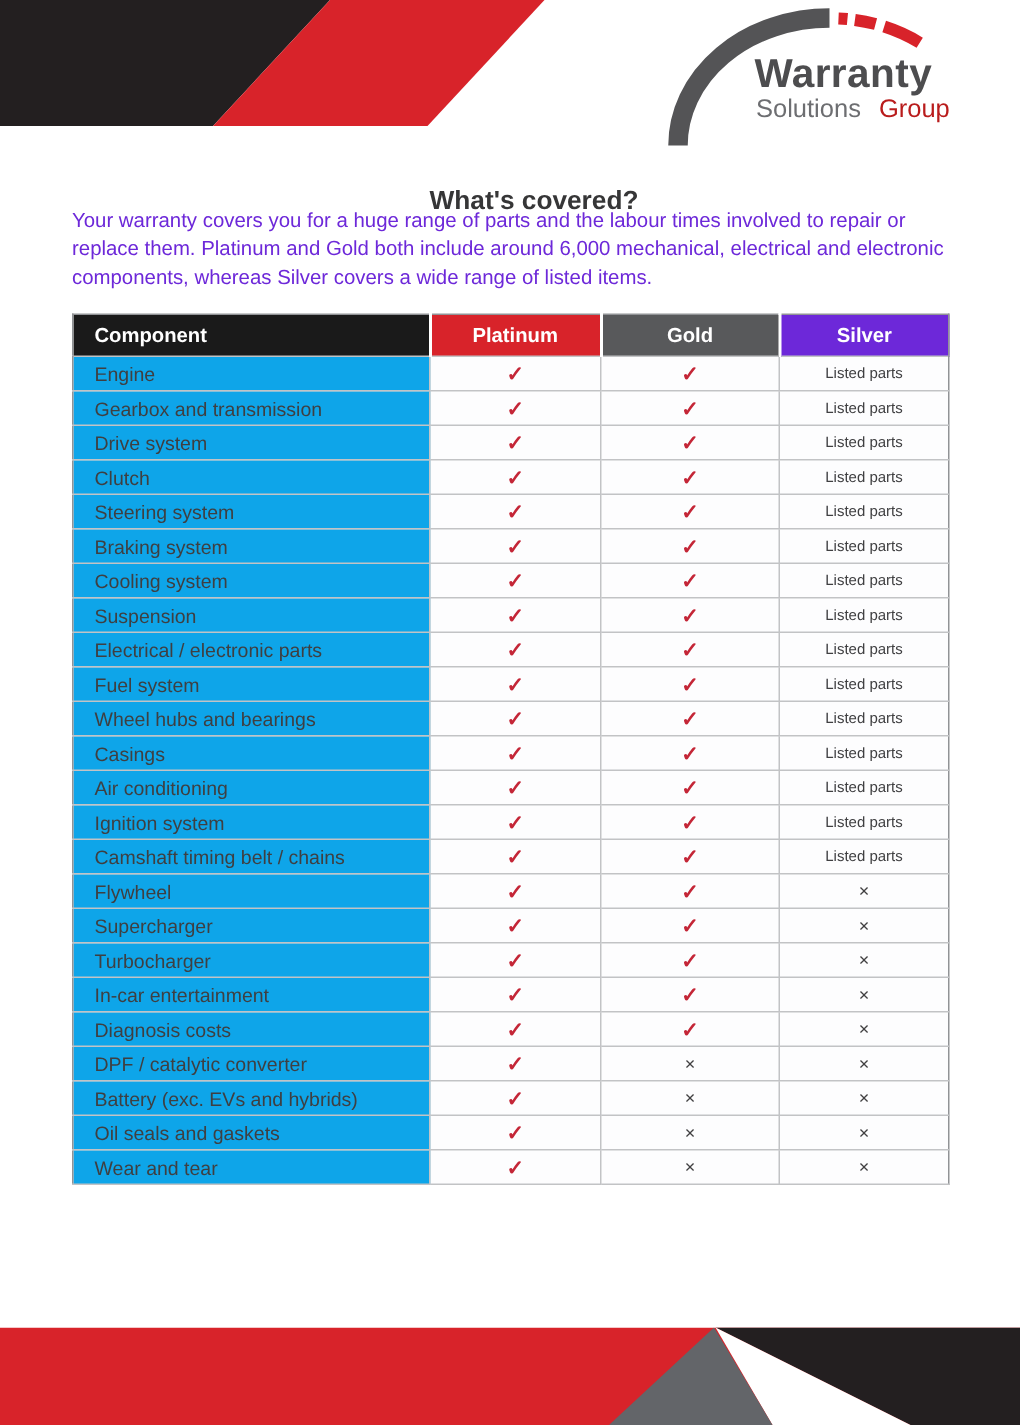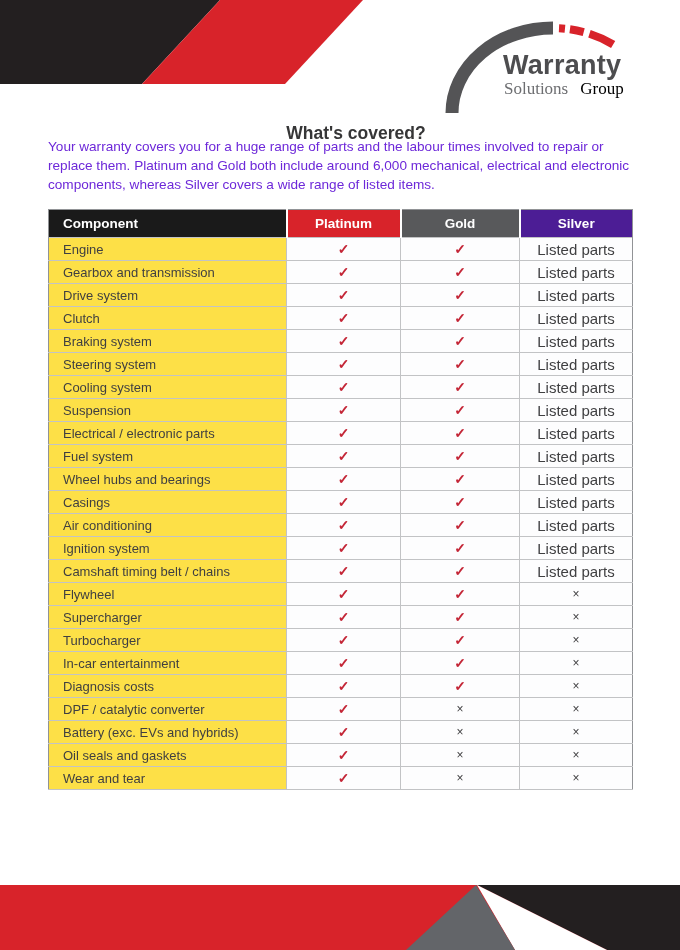--- a/index.html
+++ b/index.html
@@ -2,31 +2,31 @@
 <html><head>
 <meta charset="utf-8">
 <style>
   html,body{margin:0;padding:0;background:#ffffff;}
   .page{
     position:relative;width:680px;height:950px;overflow:hidden;
     background:#ffffff;font-family:"Liberation Sans",sans-serif;
   }
   
   .header-svg{position:absolute;left:0;top:0;}
-  .logo{position:absolute;left:440px;top:16px;width:220px;height:100px;}
+  .logo{position:absolute;left:440px;top:0;width:220px;height:100px;}
   .logo-svg{position:absolute;left:0;top:0;}
   .logo-name{
     position:absolute;left:63px;top:36px;font-size:27px;font-weight:700;
     color:#4d4d4f;letter-spacing:.3px;line-height:1;
   }
   .logo-sub{
     position:absolute;left:64px;top:64px;font-size:17px;font-weight:400;
-    color:#6d6e71;line-height:1;display:flex;gap:1px;font-family:Liberation Serif, serif;
-  }
-  .logo-sub .grp{color:#000000;margin-left:11px;}
+    color:#6d6e71;line-height:1;display:flex;gap:12px;
+  }
+  .logo-sub .grp{color:#b91c1c;}
   
   .doc-title{
     position:absolute;left:0;top:107px;width:680px;text-align:center;
     font-size:17.5px;font-weight:700;color:#363637;margin:16px;
   }
   .intro{
     position:absolute;left:48px;top:137px;width:587px;margin:0;
     font-size:13.6px;line-height:1.4;color:#6d28d9;
   }
   
@@ -38,30 +38,30 @@
   }
   col.c-comp{width:238px;} col.c-plat{width:114px;}
   col.c-gold{width:119px;} col.c-silv{width:113px;}
   th{
     height:27px;color:#ffffff;font-size:13.5px;font-weight:700;
     padding:0;text-align:center;
   }
   th.h-comp{background:#1a1a1a;text-align:left;padding-left:14px;}
   th.h-plat{background:#d8232a;border-left:2px solid #ffffff;}
   th.h-gold{background:#58595b;border-left:2px solid #ffffff;}
-  th.h-silv{background:#4c1d95;border-left:2px solid #ffffff;}
+  th.h-silv{background:#6d28d9;border-left:2px solid #ffffff;}
   td{
     height:22px;border:1px solid #c2c3c5;padding:0;
     font-size:13px;color:#3f3f41;
   }
-  td.comp{background:#fde047;padding-left:14px;text-align:left;border-left:1px solid #919396;}
+  td.comp{background:#0ea5e9;padding-left:14px;text-align:left;border-left:1px solid #919396;}
   td.val{background:#fdfdfe;text-align:center;}
   td.val.check{color:#c42637;font-size:14px;font-weight:700;}
   td.val.cross{color:#414042;font-size:12px;font-weight:400;}
-  td.val.listed{color:#3f3f41;font-size:15px;font-weight:400;}
+  td.val.listed{color:#3f3f41;font-size:10px;font-weight:400;}
   td.val:last-child{border-right:1px solid #919396;}
   
   .footer-svg{position:absolute;left:0;top:885px;}
 </style>
 </head>
 <body>
 
 <div class="page">
 
   <svg class="header-svg" width="680" height="84" viewBox="0 0 680 84">
@@ -118,27 +118,27 @@
           <td class="val check">✓</td>
           <td class="val listed">Listed parts</td>
         </tr>
         <tr>
           <td class="comp">Clutch</td>
           <td class="val check">✓</td>
           <td class="val check">✓</td>
           <td class="val listed">Listed parts</td>
         </tr>
         <tr>
+          <td class="comp">Steering system</td>
+          <td class="val check">✓</td>
+          <td class="val check">✓</td>
+          <td class="val listed">Listed parts</td>
+        </tr>
+        <tr>
           <td class="comp">Braking system</td>
-          <td class="val check">✓</td>
-          <td class="val check">✓</td>
-          <td class="val listed">Listed parts</td>
-        </tr>
-        <tr>
-          <td class="comp">Steering system</td>
           <td class="val check">✓</td>
           <td class="val check">✓</td>
           <td class="val listed">Listed parts</td>
         </tr>
         <tr>
           <td class="comp">Cooling system</td>
           <td class="val check">✓</td>
           <td class="val check">✓</td>
           <td class="val listed">Listed parts</td>
         </tr>

